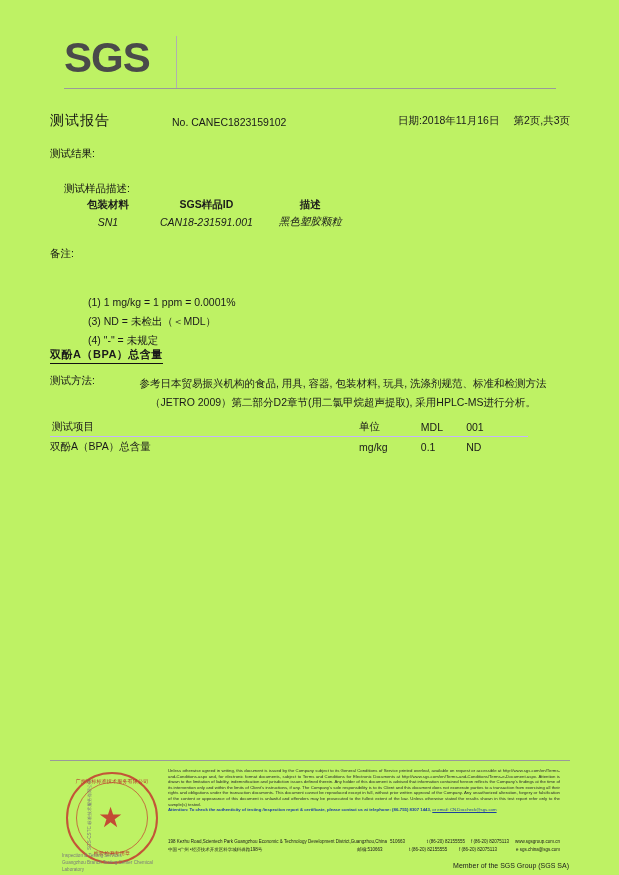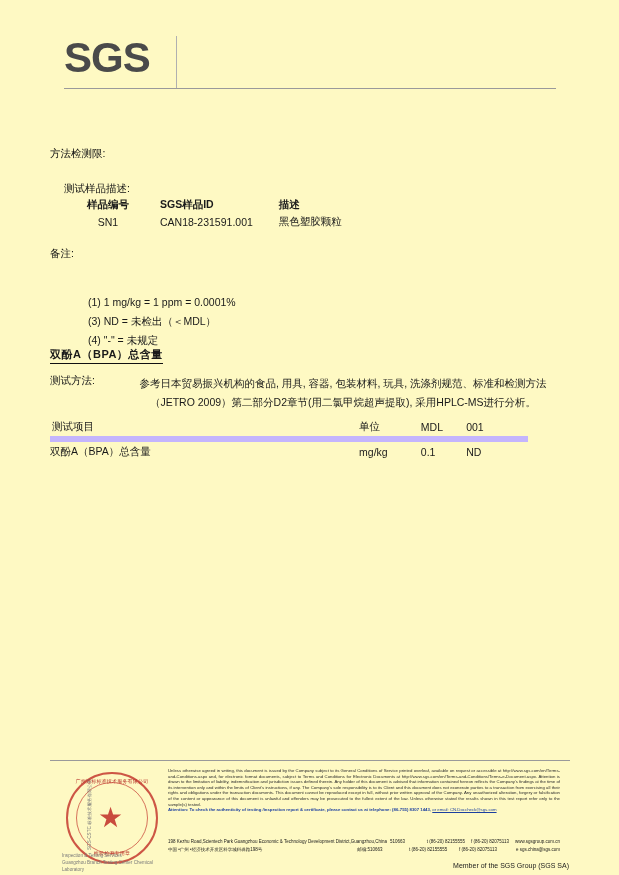--- a/index.html
+++ b/index.html
@@ -8,21 +8,21 @@
     background: #d8d8d8;
   }
   body {
     font-family: "Liberation Sans", sans-serif;
     color: #1a1a1a;
   }
   .page {
     position: relative;
     width: 619px;
     height: 875px;
-    background: #fef9c3;
+    background: #bef264;
     overflow: hidden;
   }
 
   
   .logo-wrap {
     position: absolute;
     left: 64px;
     top: 36px;
     width: 112px;
     height: 52px;
@@ -96,27 +96,28 @@
 
   .sample-table {
     position: absolute;
     left: 82px;
     top: 198px;
     font-size: 10.5px;
     border-collapse: collapse;
   }
   .sample-table th {
     font-weight: bold;
-    text-align: left;
+    text-align: center;
     padding: 0 26px 3px 0;
     white-space: nowrap;
   }
   .sample-table td {
     padding: 0 26px 0 0;
     white-space: nowrap;
+    font-style: italic;
   }
   .sample-table th.c-no, .sample-table td.c-no { width: 78px; text-align: center; }
   .sample-table th.c-id, .sample-table td.c-id { width: 108px; }
 
   .label-notes { left: 50px; top: 245px; }
   .notes-list {
     position: absolute;
     left: 88px;
     top: 263px;
     font-size: 10.5px;
@@ -159,21 +160,21 @@
     position: absolute;
     left: 50px;
     top: 420px;
     width: 478px;
     font-size: 10.5px;
     border-collapse: collapse;
   }
   .res-table thead th {
     font-weight: normal;
     text-align: left;
-    border-bottom: 6px solid #c4b5fd;
+    border-bottom: 1px solid #c4b5fd;
     padding: 0 0 2px 0;
     white-space: nowrap;
   }
   .res-table .col-item { width: 300px; }
   .res-table .col-unit { width: 60px; }
   .res-table .col-mdl  { width: 44px; }
   .res-table .col-val  { width: 60px; margin-left: 16px; }
   .res-table tbody td {
     padding: 3px 0 0 0;
     white-space: nowrap;
@@ -291,29 +292,37 @@
 <body>
 
 <div class="page">
 
   <div class="logo-wrap">
     <div class="logo-text">SGS</div>
   </div>
   <div class="logo-tick"></div>
   <div class="logo-rule"></div>
 
-
-  <div class="blk label-result">方法检测限:</div>
+  <div class="title-row">
+    <div class="doc-title">测试报告</div>
+    <div class="ref-no">No. CANEC1823159102</div>
+    <div class="title-meta">
+      <span>日期:2018年11月16日</span>
+      <span>第2页,共3页</span>
+    </div>
+  </div>
+
+  <div class="blk label-result">测试结果:</div>
 
   <div class="blk label-sample">测试样品描述:</div>
 
   <table class="sample-table">
     <thead>
       <tr>
-        <th class="c-no">样品编号</th>
+        <th class="c-no">包装材料</th>
         <th class="c-id">SGS样品ID</th>
         <th>描述</th>
       </tr>
     </thead>
     <tbody>
       <tr>
         <td class="c-no">SN1</td>
         <td class="c-id">CAN18-231591.001</td>
         <td>黑色塑胶颗粒</td>
       </tr>

